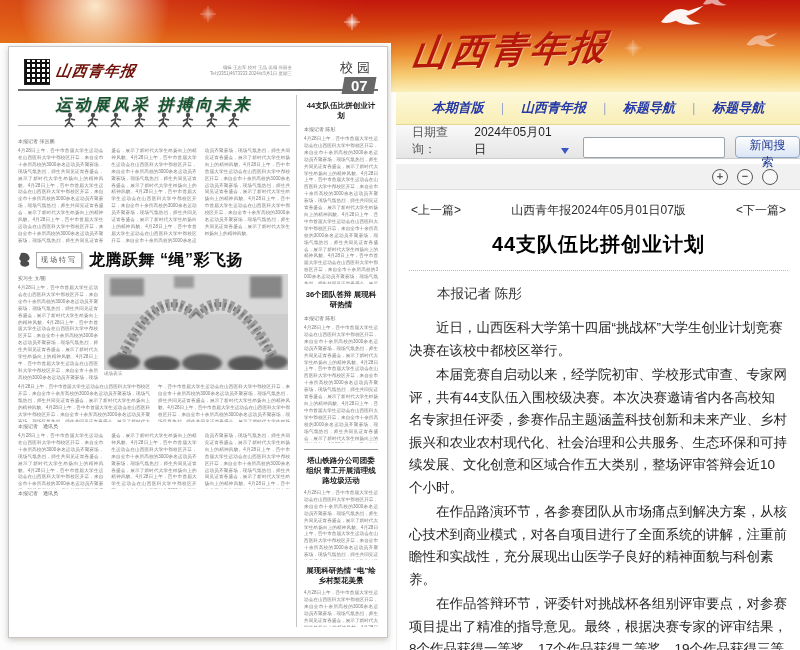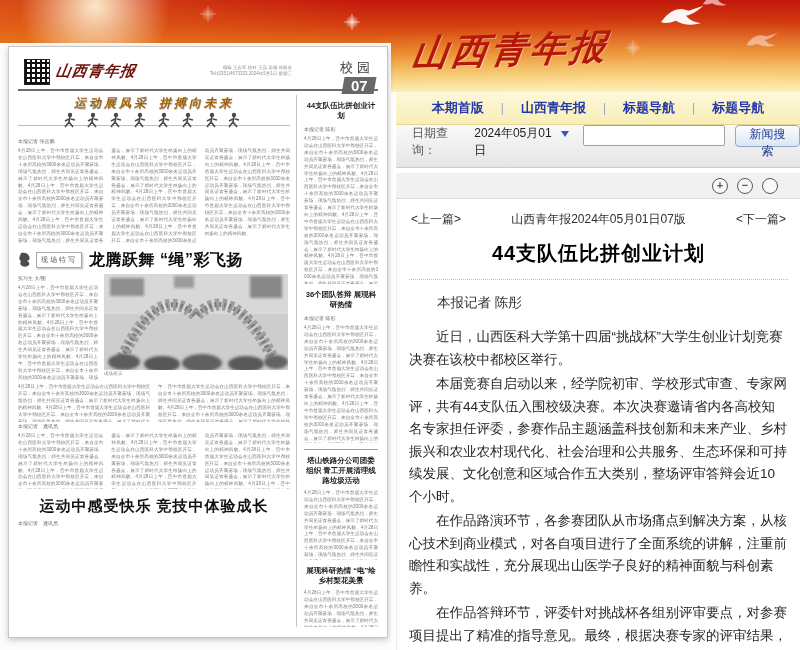--- a/index.html
+++ b/index.html
@@ -41,21 +41,21 @@
   .slash{width:10px;height:26px;border-right:2px solid #9a9a9a;transform:skewX(-24deg);margin-right:4px;}
   .page-no{width:32px;height:24px;background:#686868;color:#fff;font-weight:bold;font-size:15px;
     display:flex;align-items:center;justify-content:center;transform:skewX(-10deg);}
   .page-no span{transform:skewX(10deg);}
 
   .np-body{display:flex;margin-top:4px;height:532px;overflow:hidden;}
   .np-main{width:272px;border-right:1px solid #c4c4c4;padding-right:6px;overflow:hidden;}
   .np-side{flex:1;padding-left:7px;overflow:hidden;}
 
   .slogan-wrap{position:relative;height:42px;text-align:center;}
-  .slogan{font-family:Liberation Mono, monospace;font-weight:900;font-style:italic;font-size:12px;color:#a16207;
+  .slogan{font-family:Liberation Serif, serif;font-weight:900;font-style:italic;font-size:16px;color:#14532d;
     letter-spacing:3px;text-shadow:.5px .5px 0 #bbb;}
   .sil-line{position:absolute;left:0;right:0;top:30px;border-top:1px solid #bdbdbd;}
   .silhouettes{position:absolute;left:40px;top:16px;}
   .np-h1{font-size:23px;font-weight:900;color:#0d0d0d;text-align:center;letter-spacing:1px;margin:2px 0 6px;}
   .np-byline{font-size:5px;line-height:8px;color:#6b6b6b;margin:0 0 3px;white-space:nowrap;overflow:hidden;}
   .fb{overflow:hidden;}
   .filler{font-size:4.6px;line-height:6.9px;color:#7b7b7b;text-align:justify;word-break:break-all;}
   .c3{column-count:3;column-gap:8px;}
   .c2{column-count:2;column-gap:8px;}
 
@@ -69,25 +69,25 @@
   .photo{width:184px;height:96px;overflow:hidden;background:linear-gradient(180deg,#d8d8d8,#bcbcbc);}
   .caption{font-size:4.5px;color:#8a8a8a;line-height:7px;}
   .np-h3{font-size:15px;font-weight:900;color:#101010;text-align:center;letter-spacing:1px;margin:8px 0 3px;white-space:nowrap;}
 
   .side-h{font-size:7.5px;font-weight:900;color:#1a1a1a;text-align:center;margin:6px 0 4px;line-height:10px;}
   .side-rule{border-top:1px solid #9e9e9e;margin:6px 0 2px;}
 
   
   .right-pane{position:absolute;left:396px;top:92px;width:404px;height:558px;z-index:1;}
   .main-nav{height:32px;background:linear-gradient(180deg,#fdf8da,#f8eeb6);border-bottom:1px solid #e6d694;
-    display:flex;align-items:center;justify-content:center;}
+    display:flex;align-items:center;justify-content:center;font-style:italic;}
   .nav-item{color:#2438a8;font-weight:bold;font-size:13px;padding:0 17px;text-decoration:none;cursor:pointer;white-space:nowrap;}
   .nav-sep{color:#98a3cc;font-size:12px;}
-  .date-bar{height:43px;background:linear-gradient(180deg,#f9f9f9,#e5e5e5);border-bottom:1px solid #cccccc;
-    display:flex;align-items:flex-start;padding-left:16px;box-sizing:border-box;}
+  .date-bar{height:34px;background:linear-gradient(180deg,#f9f9f9,#e5e5e5);border-bottom:1px solid #cccccc;
+    display:flex;align-items:flex-end;padding-left:16px;box-sizing:border-box;}
   .date-label{font-size:12px;color:#555;}
   .date-value{font-size:12px;color:#1d1d1d;margin-left:6px;cursor:pointer;}
   .caret{width:0;height:0;border:4px solid transparent;border-top:6px solid #3a55c8;margin:6px 0 0 3px;cursor:pointer;}
   .search-input{width:136px;height:17px;border:1px solid #9aa4ad;border-radius:2px;margin-left:14px;background:#fff;outline:none;}
   .search-btn{margin-left:10px;height:22px;padding:0 9px;font-size:12px;color:#1f3a93;cursor:pointer;
     background:linear-gradient(180deg,#fdfdfd,#dbe6f4);border:1px solid #92a8c8;border-radius:4px;font-family:inherit;}
   .gap{height:5px;background:#ffffff;}
   .tool-strip{height:25px;background:#f1f1f1;border-bottom:1px solid #dcdcdc;
     display:flex;align-items:center;justify-content:flex-end;padding-right:22px;gap:9px;}
   .tool{width:14px;height:14px;border:1.5px solid #585858;border-radius:50%;color:#585858;cursor:pointer;
@@ -214,21 +214,20 @@
 
         <div class="fb" style="height:38px;">
             <div class="filler c2">4月28日上午，晋中市首届大学生运动会在山西医科大学中都校区开幕，来自全市十余所高校的3000余名运动员齐聚赛场，现场气氛热烈，师生共同见证青春盛会，展示了新时代大学生昂扬向上的精神风貌。4月28日上午，晋中市首届大学生运动会在山西医科大学中都校区开幕，来自全市十余所高校的3000余名运动员齐聚赛场，现场气氛热烈，师生共同见证青春盛会，展示了新时代大学生昂扬向上的精神风貌。4月28日上午，晋中市首届大学生运动会在山西医科大学中都校区开幕，来自全市十余所高校的3000余名运动员齐聚赛场，现场气氛热烈，师生共同见证青春盛会，展示了新时代大学生昂扬向上的精神风貌。4月28日上午，晋中市首届大学生运动会在山西医科大学中都校区开幕，来自全市十余所高校的3000余名运动员齐聚赛场，现场气氛热烈，师生共同见证青春盛会，展示了新时代大学生昂扬向上的精神风貌。4月28日上午，晋中市首届大学生运动会在山西医科大学中都校区开幕，来自全市十余所高校的3000余名运动员齐聚赛场，现场气氛热烈，师生共同见证青春盛会，展示了新时代大学生昂扬向上的精神风貌。4月28日上午，晋中市首届大学生运动会在山西医科大学中都校区开幕，来自全市十余所高校的3000余名运动员齐聚赛场，现场气氛热烈，师生共同见证青春盛会，展示了新时代大学生昂扬向上的精神风貌。4月28日上午，晋中市首届大学生运动会在山西医科大学中都校区开幕，来自全市十余所高校的3000余名运动员齐聚赛场，现场气氛热烈，师生共同见证青春盛会，展示了新时代大学生昂扬向上的精神风貌。4月28日上午，晋中市首届大学生运动会在山西医科大学中都校区开幕，来自全市十余所高校的3000余名运动员齐聚赛场，现场气氛热烈，师生共同见证青春盛会，展示了新时代大学生昂扬向上的精神风貌。</div>
           </div>
 
         <div class="np-byline">本报记者　通讯员</div>
         <div class="fb" style="height:56px;">
             <div class="filler c3">4月28日上午，晋中市首届大学生运动会在山西医科大学中都校区开幕，来自全市十余所高校的3000余名运动员齐聚赛场，现场气氛热烈，师生共同见证青春盛会，展示了新时代大学生昂扬向上的精神风貌。4月28日上午，晋中市首届大学生运动会在山西医科大学中都校区开幕，来自全市十余所高校的3000余名运动员齐聚赛场，现场气氛热烈，师生共同见证青春盛会，展示了新时代大学生昂扬向上的精神风貌。4月28日上午，晋中市首届大学生运动会在山西医科大学中都校区开幕，来自全市十余所高校的3000余名运动员齐聚赛场，现场气氛热烈，师生共同见证青春盛会，展示了新时代大学生昂扬向上的精神风貌。4月28日上午，晋中市首届大学生运动会在山西医科大学中都校区开幕，来自全市十余所高校的3000余名运动员齐聚赛场，现场气氛热烈，师生共同见证青春盛会，展示了新时代大学生昂扬向上的精神风貌。4月28日上午，晋中市首届大学生运动会在山西医科大学中都校区开幕，来自全市十余所高校的3000余名运动员齐聚赛场，现场气氛热烈，师生共同见证青春盛会，展示了新时代大学生昂扬向上的精神风貌。4月28日上午，晋中市首届大学生运动会在山西医科大学中都校区开幕，来自全市十余所高校的3000余名运动员齐聚赛场，现场气氛热烈，师生共同见证青春盛会，展示了新时代大学生昂扬向上的精神风貌。4月28日上午，晋中市首届大学生运动会在山西医科大学中都校区开幕，来自全市十余所高校的3000余名运动员齐聚赛场，现场气氛热烈，师生共同见证青春盛会，展示了新时代大学生昂扬向上的精神风貌。4月28日上午，晋中市首届大学生运动会在山西医科大学中都校区开幕，来自全市十余所高校的3000余名运动员齐聚赛场，现场气氛热烈，师生共同见证青春盛会，展示了新时代大学生昂扬向上的精神风貌。</div>
           </div>
 
-        <h2 class="np-h3">运动中感受快乐 竞技中体验成长</h2>
         <div class="np-byline">本报记者　通讯员</div>
 
       </div>
 
       <div class="np-side">
         <h3 class="side-h">44支队伍比拼创业计划</h3>
         <div class="np-byline">本报记者 陈彤</div>
         <div class="fb" style="height:148px;">
             <div class="filler">4月28日上午，晋中市首届大学生运动会在山西医科大学中都校区开幕，来自全市十余所高校的3000余名运动员齐聚赛场，现场气氛热烈，师生共同见证青春盛会，展示了新时代大学生昂扬向上的精神风貌。4月28日上午，晋中市首届大学生运动会在山西医科大学中都校区开幕，来自全市十余所高校的3000余名运动员齐聚赛场，现场气氛热烈，师生共同见证青春盛会，展示了新时代大学生昂扬向上的精神风貌。4月28日上午，晋中市首届大学生运动会在山西医科大学中都校区开幕，来自全市十余所高校的3000余名运动员齐聚赛场，现场气氛热烈，师生共同见证青春盛会，展示了新时代大学生昂扬向上的精神风貌。4月28日上午，晋中市首届大学生运动会在山西医科大学中都校区开幕，来自全市十余所高校的3000余名运动员齐聚赛场，现场气氛热烈，师生共同见证青春盛会，展示了新时代大学生昂扬向上的精神风貌。4月28日上午，晋中市首届大学生运动会在山西医科大学中都校区开幕，来自全市十余所高校的3000余名运动员齐聚赛场，现场气氛热烈，师生共同见证青春盛会，展示了新时代大学生昂扬向上的精神风貌。4月28日上午，晋中市首届大学生运动会在山西医科大学中都校区开幕，来自全市十余所高校的3000余名运动员齐聚赛场，现场气氛热烈，师生共同见证青春盛会，展示了新时代大学生昂扬向上的精神风貌。4月28日上午，晋中市首届大学生运动会在山西医科大学中都校区开幕，来自全市十余所高校的3000余名运动员齐聚赛场，现场气氛热烈，师生共同见证青春盛会，展示了新时代大学生昂扬向上的精神风貌。4月28日上午，晋中市首届大学生运动会在山西医科大学中都校区开幕，来自全市十余所高校的3000余名运动员齐聚赛场，现场气氛热烈，师生共同见证青春盛会，展示了新时代大学生昂扬向上的精神风貌。</div>
           </div>

